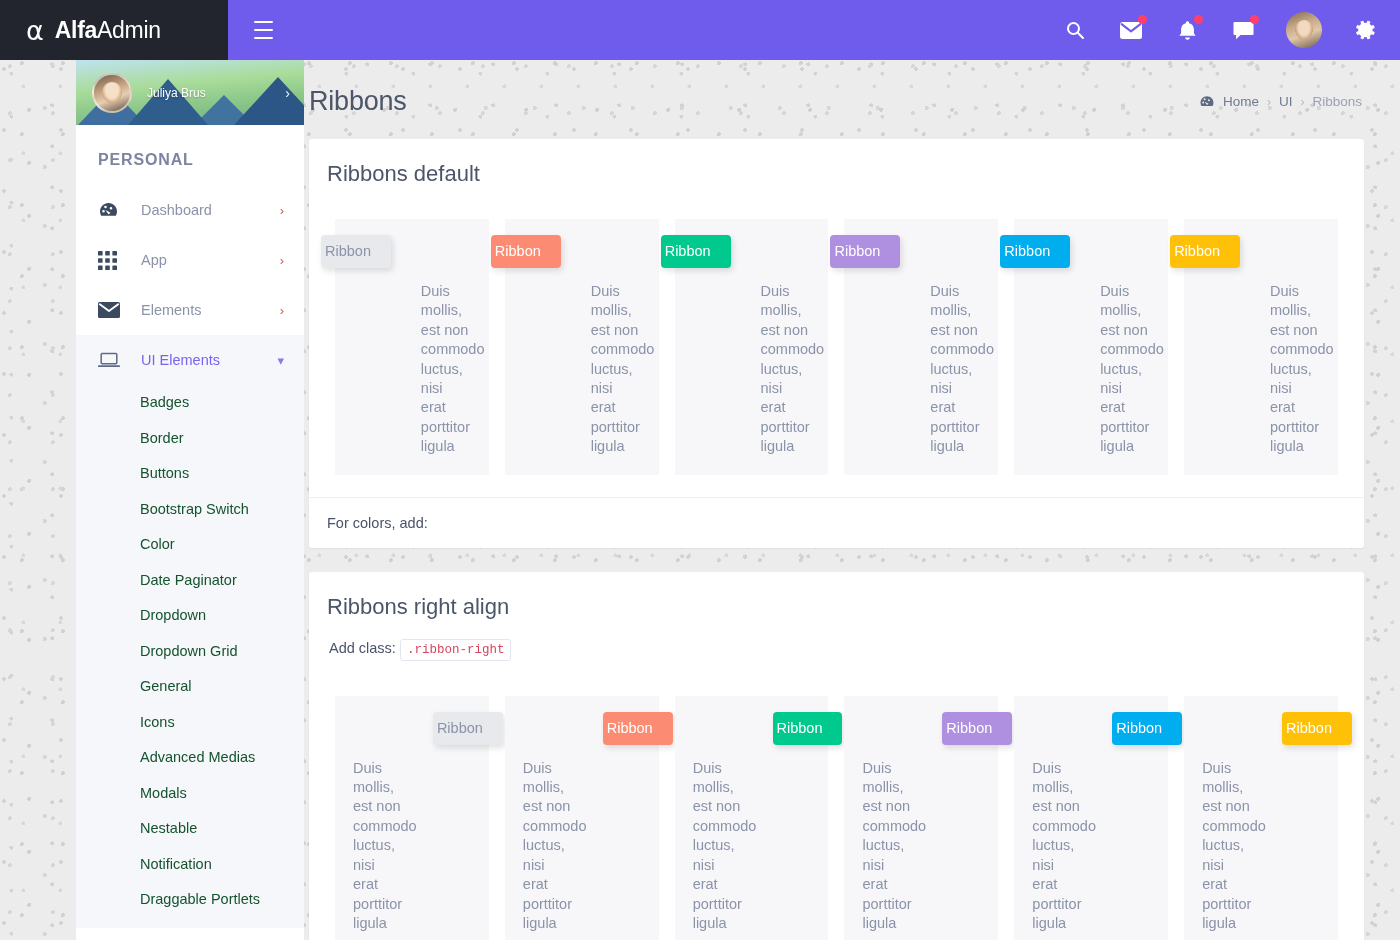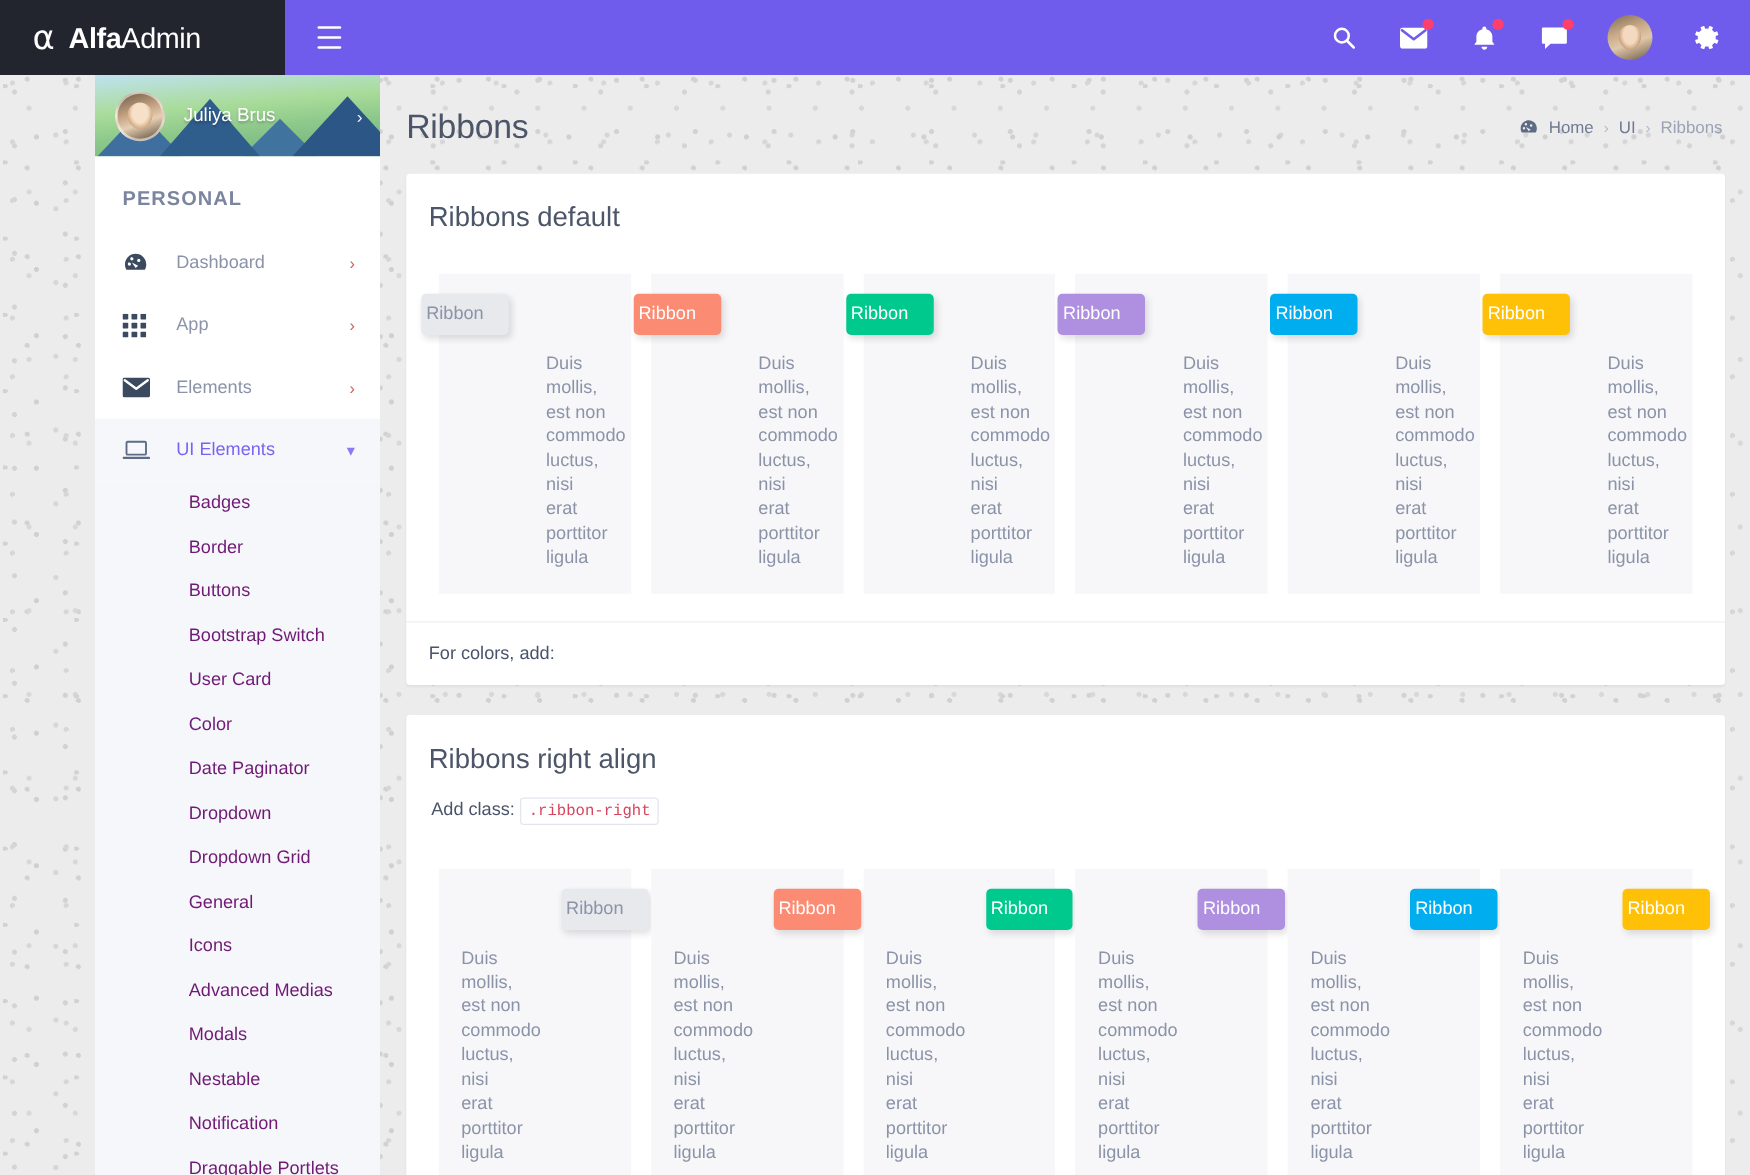--- a/index.html
+++ b/index.html
@@ -146,21 +146,21 @@
   .profile-avatar::after {
     content:"";
     position:absolute; left:22%; top:20%;
     width:56%; height:58%;
     border-radius:50% 50% 45% 45%;
     background: radial-gradient(ellipse at 50% 40%, #f6e0c8 0 44%, #cfa87f 72%, transparent 74%);
   }
   .profile-name {
     position: relative; z-index: 3;
     color: #fff;
-    font-size: 15px;
+    font-size: 12px;
     margin-left: 15px;
     text-shadow: 0 1px 2px rgba(0,0,0,.25);
     white-space: nowrap;
   }
   .profile-arrow {
     position: relative; z-index: 3;
     margin-left: auto;
     color: #fff;
     font-size: 14px;
     opacity: .95;
@@ -198,32 +198,31 @@
   }
   .nav-item.active .nav-icon { color: #5d6b84; }
   .nav-item.active .nav-caret { color: #7b63f0; }
 
   .subnav { background: #f6f7fb; padding-bottom: 10px; }
   .subnav-item {
     display: block;
     padding: 0 20px 0 64px;
     height: 35.5px;
     line-height: 35.5px;
-    color: #701a75;
+    color: #14532d;
     font-size: 14.5px;
     cursor: pointer;
     white-space: nowrap;
     text-decoration: none;
-    margin-left: 11px;
   }
 
   
   .content {
     position: absolute;
-    top: 60px; left: 304px;
+    top: 60px; left: 288px;
     width: 1096px; height: 880px;
     overflow: hidden;
   }
   .page-head {
     display: flex;
     align-items: center;
     justify-content: space-between;
     padding: 26px 22px 22px 21px;
   }
   .page-title {
@@ -436,21 +435,20 @@
     </span>
     <span class="nav-text">UI Elements</span>
     <span class="nav-caret">▾</span>
   </a>
 
   <div class="subnav">
     <a class="subnav-item">Badges</a>
     <a class="subnav-item">Border</a>
     <a class="subnav-item">Buttons</a>
     <a class="subnav-item">Bootstrap Switch</a>
-    <a class="subnav-item">User Card</a>
     <a class="subnav-item">Color</a>
     <a class="subnav-item">Date Paginator</a>
     <a class="subnav-item">Dropdown</a>
     <a class="subnav-item">Dropdown Grid</a>
     <a class="subnav-item">General</a>
     <a class="subnav-item">Icons</a>
     <a class="subnav-item">Advanced Medias</a>
     <a class="subnav-item">Modals</a>
     <a class="subnav-item">Nestable</a>
     <a class="subnav-item">Notification</a>

